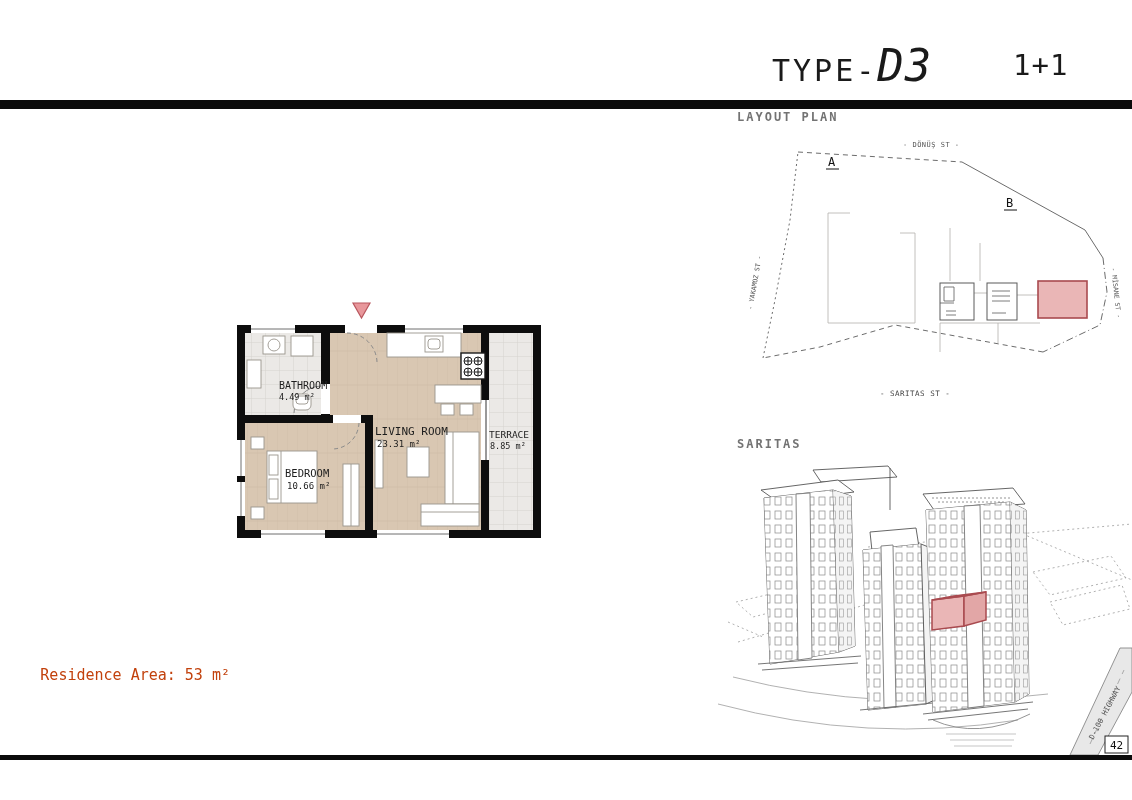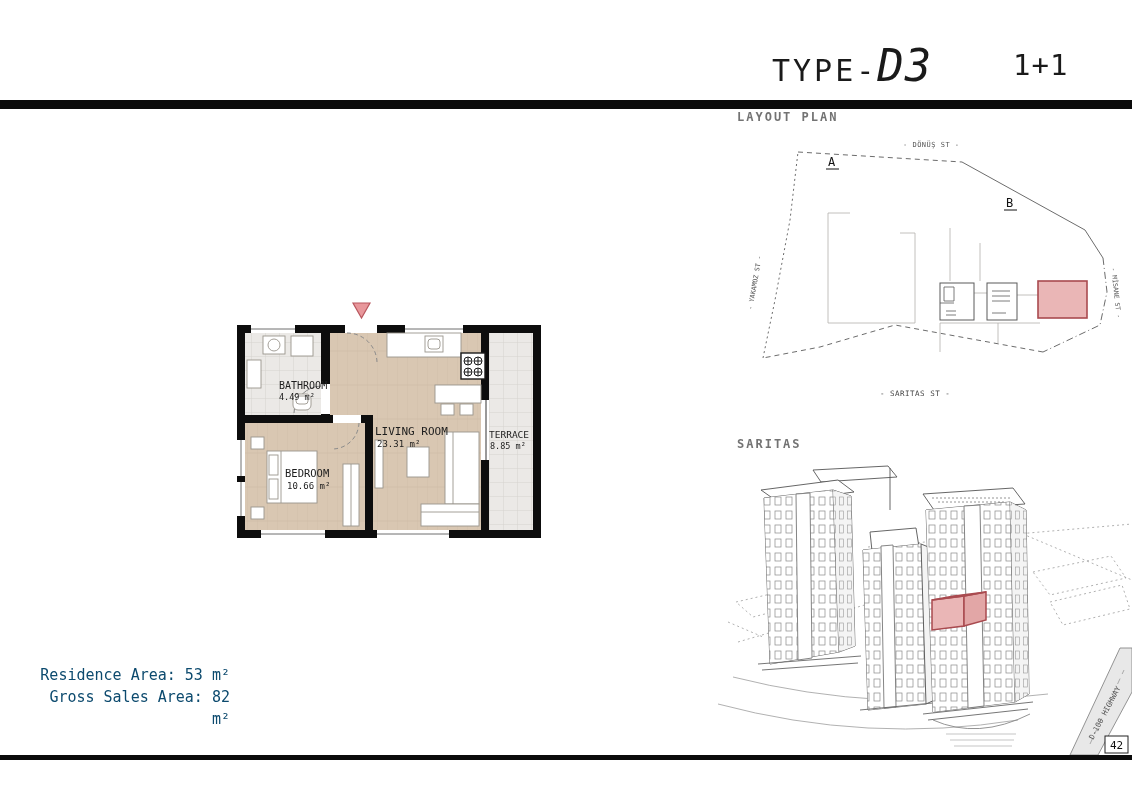--- a/index.html
+++ b/index.html
@@ -12,21 +12,21 @@
   .bar.top{top:100px;height:9px;}
   .bar.bottom{top:755px;height:5px;}
   .title-block{position:absolute;top:40px;left:772px;display:flex;align-items:baseline;}
   .title-prefix{font-size:30px;letter-spacing:3px;font-weight:400;}
   .title-code{font-size:44px;letter-spacing:1px;font-weight:500;font-style:italic;}
   .unit-type{position:absolute;top:48px;left:976px;font-size:29px;letter-spacing:1px;margin-left:37px;}
   .section-heading{position:absolute;font-size:12px;letter-spacing:2px;color:#737373;font-weight:bold;}
   .h-layout{top:110px;left:737px;}
   .h-position{top:437px;left:737px;}
   .summary{position:absolute;left:38px;top:664px;width:192px;text-align:right;
-    font-size:15px;line-height:22px;color:#0c4a6e;}
+    font-size:15px;line-height:22px;color:#c2410c;}
   svg text{font-family:"DejaVu Sans Mono","Liberation Mono",monospace;}
   .planlabel{fill:#1d1d1d;}
 </style>
 </head>
 <body>
 
 <div class="page">
 
   <div class="title-block">
     <span class="title-prefix">TYPE-</span>
@@ -144,21 +144,20 @@
       <text class="planlabel" x="140" y="147" font-size="9">23.31 m²</text>
       <text class="planlabel" x="48" y="177" font-size="10.5">BEDROOM</text>
       <text class="planlabel" x="50" y="189" font-size="9">10.66 m²</text>
       <text class="planlabel" x="252" y="138" font-size="9.5">TERRACE</text>
       <text class="planlabel" x="253" y="149" font-size="8.5">8.85 m²</text>
     </g>
   </svg>
 
   <div class="summary">
     <div>Residence Area: 53 m²</div>
-    <div>Gross Sales Area: 82 m²</div>
   </div>
 
   <div class="section-heading h-layout">LAYOUT PLAN</div>
 
   <svg style="position:absolute;left:740px;top:133px;" width="392" height="272" viewBox="0 0 392 272">
 
     <g fill="none" stroke="#6c6c6c" stroke-width="1">
       <path d="M58,19 L222,29" stroke-dasharray="5 4"></path>
       <path d="M222,29 L345,97 L363,125"></path>
       <path d="M363,125 L367,159 L360,192 L303,219" stroke-dasharray="7 3 1 3"></path>

